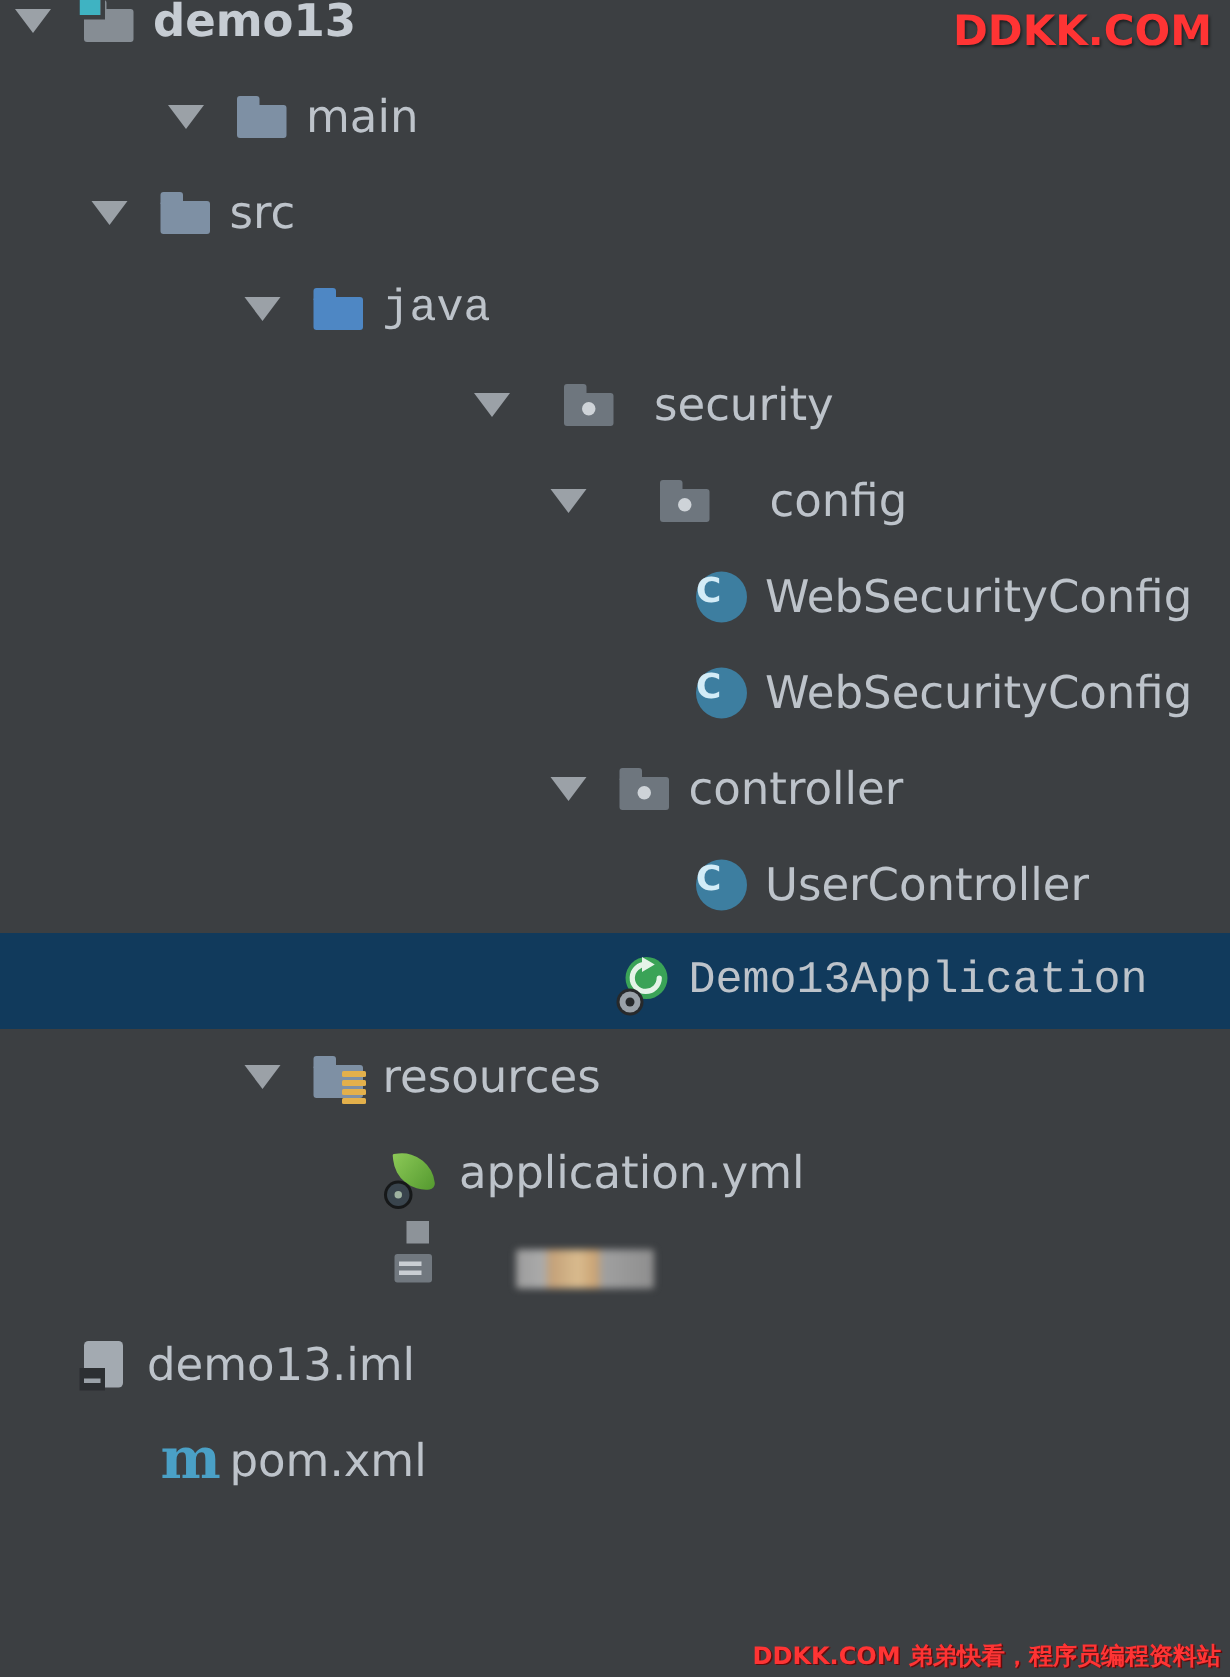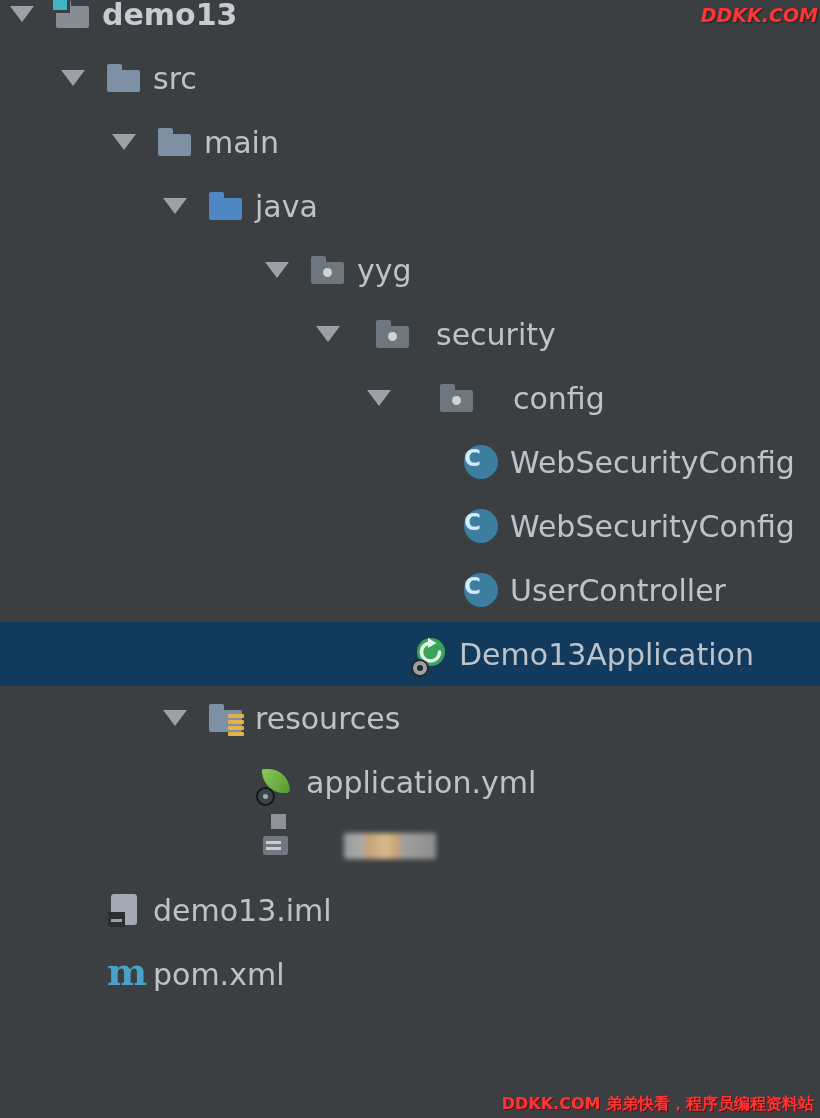--- a/index.html
+++ b/index.html
@@ -97,78 +97,67 @@
   .redfile { left: 5px;  top: 9px;   width: 25px; height: 19px; background: #71787f; border-radius: 2px; }
   .redline { left: 8px;  top: 14px;  width: 15px; height: 3px;  background: #c9ced3; box-shadow: 0 6px 0 #c9ced3; }
   .blurblock {
     margin-left: 48px; width: 92px; height: 26px; border-radius: 2px;
     filter: blur(2.5px);
     background: linear-gradient(90deg, #9c9c9c 0%, #ababab 20%, #c3a078 25%, #d9bb8e 45%, #c9a273 58%, #a0a0a0 63%, #8e8e8e 100%);
   }
 
   
   .wm { position: absolute; font-weight: bold; color: var(--watermark, #ff3434); white-space: nowrap; }
-  #wm-top    { top: 4px; right: 2px; font-size: 19px; text-shadow: 1px 1px 2px rgba(0,0,0,.5); font-style: italic; }
+  #wm-top    { top: 4px; right: 12px; font-size: 28px; text-shadow: 1px 1px 2px rgba(0,0,0,.5); }
   #wm-bottom { bottom: 3px; right: 6px; font-size: 16px; text-shadow: 1px 1px 0 rgba(110,0,0,.85); }
 </style>
 </head>
 <body>
 
 <div id="tree">
     <div class="row root" style="padding-left: 4px;">
       <span class="arrowbox">
         <span class="arrow"></span>
       </span>
       <span class="icon i-project">
         <i class="ftab"></i>
         <i class="fbody"></i>
         <i class="pbadge"></i>
       </span>
       <span class="label">demo13</span>
     </div>
+    <div class="row" style="padding-left: 106px;">
+      <span class="arrowbox">
+        <span class="arrow"></span>
+      </span>
+      <span class="icon i-folder">
+        <i class="ftab"></i>
+        <i class="fbody"></i>
+      </span>
+      <span class="label">main</span>
+    </div>
     <div class="row" style="padding-left: 55px;">
       <span class="arrowbox">
         <span class="arrow"></span>
       </span>
       <span class="icon i-folder">
         <i class="ftab"></i>
         <i class="fbody"></i>
       </span>
       <span class="label">src</span>
     </div>
-    <div class="row" style="padding-left: 106px;">
-      <span class="arrowbox">
-        <span class="arrow"></span>
-      </span>
-      <span class="icon i-folder">
-        <i class="ftab"></i>
-        <i class="fbody"></i>
-      </span>
-      <span class="label">main</span>
-    </div>
-    <div class="row" style="padding-left: 157px;">
+    <div class="row" style="padding-left: 157px; font-family: Liberation Mono, monospace;">
       <span class="arrowbox">
         <span class="arrow"></span>
       </span>
       <span class="icon i-folder-source">
         <i class="ftab"></i>
         <i class="fbody"></i>
       </span>
       <span class="label">java</span>
-    </div>
-    <div class="row" style="padding-left: 259px;">
-      <span class="arrowbox">
-        <span class="arrow"></span>
-      </span>
-      <span class="icon i-package">
-        <i class="ftab"></i>
-        <i class="fbody"></i>
-        <i class="pkgdot"></i>
-      </span>
-      <span class="label">yyg</span>
     </div>
     <div class="row" style="padding-left: 310px; gap: 14px;">
       <span class="arrowbox">
         <span class="arrow"></span>
       </span>
       <span class="icon i-package">
         <i class="ftab"></i>
         <i class="fbody"></i>
         <i class="pkgdot"></i>
       </span>
@@ -192,28 +181,39 @@
       </span>
       <span class="label">WebSecurityConfig</span>
     </div>
     <div class="row" style="padding-left: 412px;">
       <span class="arrowbox"></span>
       <span class="icon i-class">
         <i class="ccirc">C</i>
       </span>
       <span class="label">WebSecurityConfig</span>
     </div>
+    <div class="row" style="padding-left: 361px;">
+      <span class="arrowbox">
+        <span class="arrow"></span>
+      </span>
+      <span class="icon i-package">
+        <i class="ftab"></i>
+        <i class="fbody"></i>
+        <i class="pkgdot"></i>
+      </span>
+      <span class="label">controller</span>
+    </div>
     <div class="row" style="padding-left: 412px;">
       <span class="arrowbox"></span>
       <span class="icon i-class">
         <i class="ccirc">C</i>
       </span>
       <span class="label">UserController</span>
     </div>
-    <div class="row selected" style="padding-left: 361px;">
+    <div class="row selected" style="padding-left: 361px; font-family: Liberation Mono, monospace;">
       <span class="arrowbox"></span>
       <span class="icon i-spring-boot">
         <svg width="38" height="38" viewBox="0 0 38 38">
           <circle cx="20" cy="17" r="14" fill="#3aa357"></circle>
           <path d="M 28.5 17 A 9 9 0 1 1 20 8" fill="none" stroke="#e4f3e8" stroke-width="3.5" stroke-linecap="round"></path>
           <path d="M 17 3 L 25.5 8 L 17 13 Z" fill="#e4f3e8"></path>
         </svg>
         <i class="gear"></i>
       </span>
       <span class="label">Demo13Application</span>
@@ -242,21 +242,21 @@
     </div>
     <div class="row" style="padding-left: 208px;">
       <span class="arrowbox"></span>
       <span class="icon i-file-redacted">
         <i class="redsq"></i>
         <i class="redfile"></i>
         <i class="redline"></i>
       </span>
       <span class="blurblock"></span>
     </div>
-    <div class="row" style="padding-left: 55px;">
+    <div class="row" style="">
       <span class="arrowbox"></span>
       <span class="icon i-module-file">
         <i class="modbody"></i>
         <i class="modbadge"></i>
         <i class="modline"></i>
       </span>
       <span class="label">demo13.iml</span>
     </div>
     <div class="row" style="padding-left: 55px;">
       <span class="arrowbox"></span>

